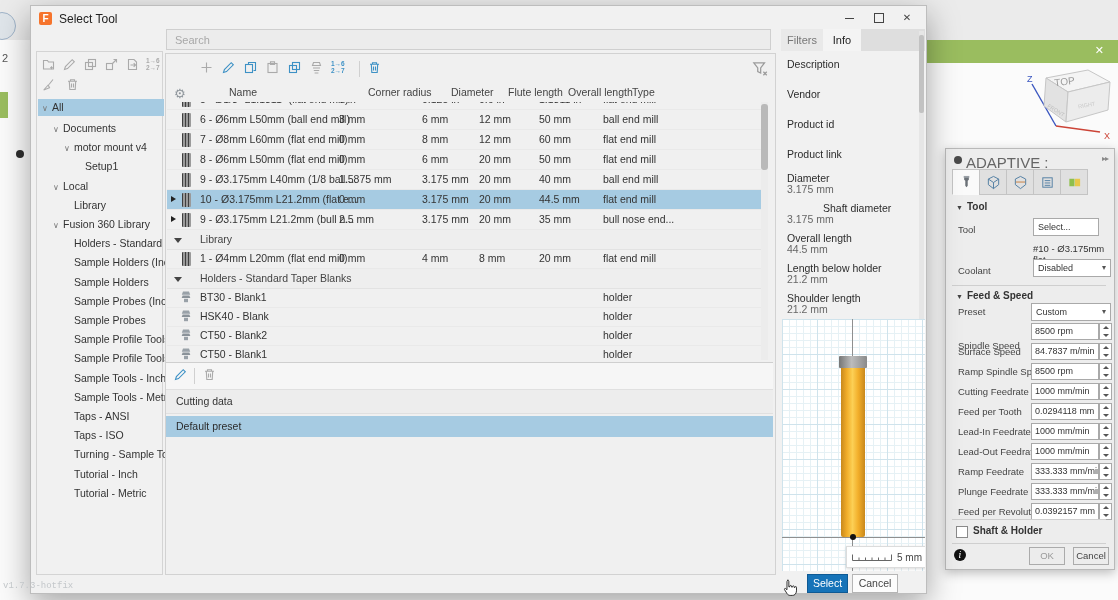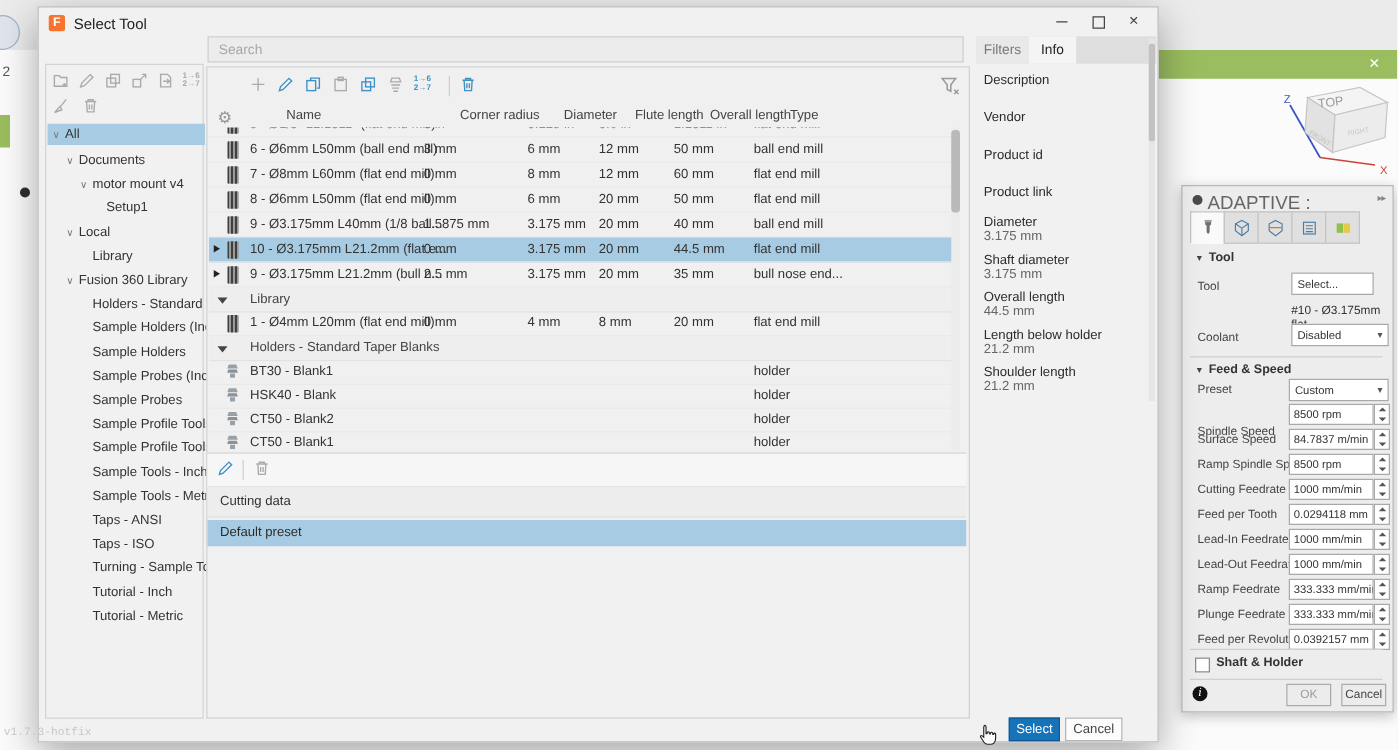--- a/index.html
+++ b/index.html
@@ -522,33 +522,47 @@
         <div class="itab" style="left: 0px; width: 42px; background: rgb(233, 233, 233); color: rgb(119, 119, 119);">Filters</div>
         <div class="itab" style="left: 42px; width: 38px; background: rgb(244, 244, 244); color: rgb(34, 34, 34);">Info</div>
       </div>
     <div class="abs" id="info-fields">
         <div class="if-label" style="top: 7px;">Description</div>
         <div class="if-label" style="top: 37px;">Vendor</div>
         <div class="if-label" style="top: 67px;">Product id</div>
         <div class="if-label" style="top: 97px;">Product link</div>
         <div class="if-label" style="top: 121px;">Diameter</div>
         <div class="if-value" style="top: 132px;">3.175 mm</div>
-        <div class="if-label" style="top: 151px;">Shaft diameter</div>
+        <div class="if-label" style="top: 151px; margin-left: 36px;">Shaft diameter</div>
         <div class="if-value" style="top: 162px;">3.175 mm</div>
         <div class="if-label" style="top: 181px;">Overall length</div>
         <div class="if-value" style="top: 192px;">44.5 mm</div>
         <div class="if-label" style="top: 211px;">Length below holder</div>
         <div class="if-value" style="top: 222px;">21.2 mm</div>
         <div class="if-label" style="top: 241px;">Shoulder length</div>
         <div class="if-value" style="top: 252px;">21.2 mm</div>
       </div>
     <div class="abs" id="info-scroll">
         <div class="abs" id="info-thumb"></div>
       </div>
 
+    <div class="abs" id="preview">
+      <div class="abs" id="pv-vline"></div>
+      <div class="abs" id="pv-hline"></div>
+      <div class="abs" id="pv-cap"></div>
+      <div class="abs" id="pv-body"></div>
+      <div class="abs" id="pv-dot"></div>
+      <div class="abs" id="ruler-label">
+        <svg viewBox="0 0 42 10" fill="none" stroke="#666" stroke-width="1">
+          <path d="M1.5 2.5v6h39v-6"></path>
+            <path d="M8 5.5v3M14.5 5.5v3M21 5.5v3M27.5 5.5v3M34 5.5v3"></path>
+        </svg>
+        <span id="ruler-text">5 mm</span>
+      </div>
+    </div>
 
     <div class="abs" id="btn-select">Select</div>
     <div class="abs" id="btn-cancel">Cancel</div>
   </div>
 
   <svg class="abs" id="cursor" viewBox="0 0 24 26">
     <path d="M9 2.5c1 0 1.6.8 1.6 1.8v6.2l.9.1.3-1.2c.3-1 1.9-.9 2 .2l.1 1.1.9.1.2-.9c.3-1.1 1.9-.9 2 .2l.1 1.1.8.1.1-.6c.3-1.1 1.8-.8 1.8.3v4.2c0 1.8-.7 3.2-1.7 4.3-.8.9-2 1.2-3.4 1.2h-2.5c-1.7 0-2.9-.9-3.8-2.2l-3-4.8c-.6-.9.7-1.9 1.5-1.1l1.5 1.3V4.3c0-1 .6-1.8 1.6-1.8z" fill="#fff" stroke="#222" stroke-width="1.1"></path>
   </svg>
 </div>
 

